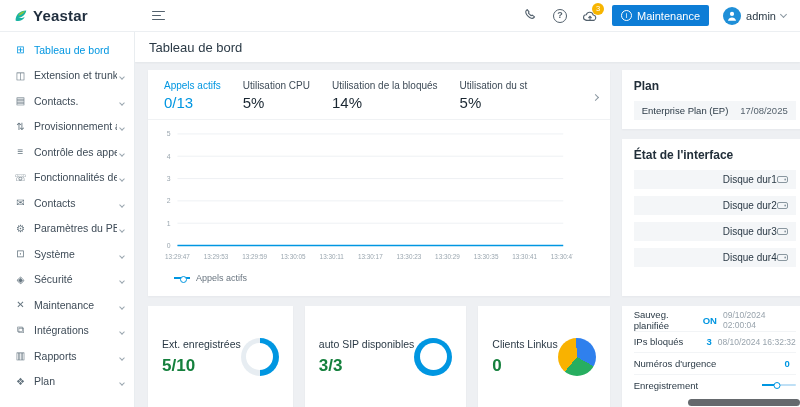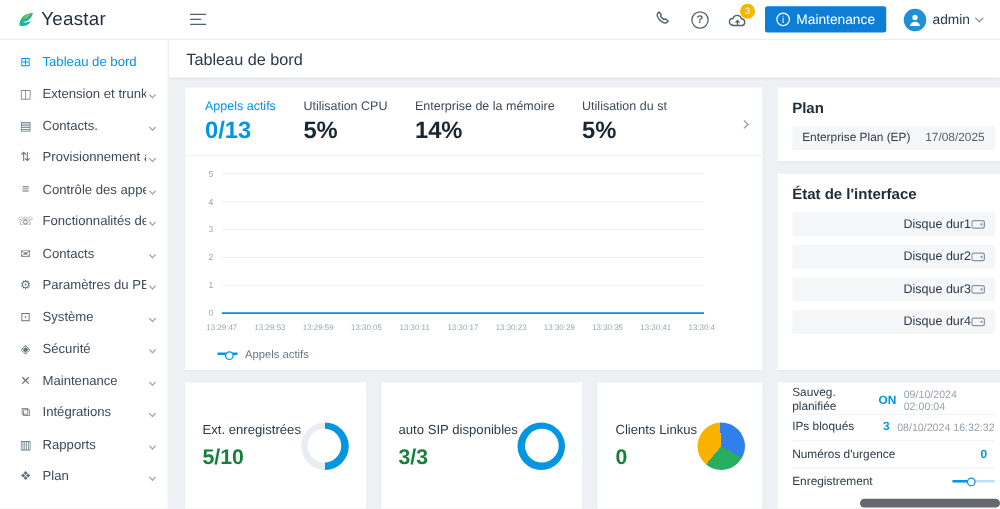--- a/index.html
+++ b/index.html
@@ -2,21 +2,21 @@
 <html><head>
 <meta charset="utf-8">
 <style>
   * { margin:0; padding:0; box-sizing:border-box; }
   html,body { width:800px; height:407px; overflow:hidden; }
   body { font-family:"Liberation Sans", sans-serif; background:#eef0f3; color:#303d47; font-size:12px; position:relative; }
 
   
   .topbar { position:absolute; top:0; left:0; right:0; height:32px; background:#fff; display:flex; align-items:center; z-index:20; border-bottom:1px solid #eceff2; }
   .logo { width:135px; padding-left:13px; display:flex; align-items:center; gap:4px; }
-  .logo-text { font-size:15px; font-weight:400; color:#1f2d3d; letter-spacing:.2px; }
+  .logo-text { font-size:15px; font-weight:700; color:#1f2d3d; letter-spacing:.2px; }
   .collapse-btn { margin-left:13px; display:flex; flex-direction:column; gap:2.5px; cursor:pointer; padding:4px; }
   .collapse-btn .bar { height:1.5px; background:#53616d; border-radius:1px; }
   .collapse-btn .b1 { width:13px; } .collapse-btn .b2 { width:9px; } .collapse-btn .b3 { width:13px; }
   .top-right { margin-left:auto; display:flex; align-items:center; gap:14px; padding-right:14px; }
   .top-icon { position:relative; color:#53616d; display:flex; align-items:center; justify-content:center; width:16px; height:16px; cursor:pointer; }
   .help-circle { width:14px; height:14px; border:1.2px solid #53616d; border-radius:50%; font-size:9px; line-height:11px; text-align:center; color:#53616d; font-weight:700; }
   .badge { position:absolute; top:-5px; right:-6px; min-width:12px; height:12px; border-radius:7px; background:#F7B500; color:#fff; font-size:7.5px; line-height:12px; text-align:center; padding:0 2px; }
   .info-btn { display:flex; align-items:center; gap:5px; background:#0D7DD6; color:#fff; border:none; height:21px; padding:0 9px; border-radius:2px; font-size:11px; font-family:inherit; cursor:pointer; }
   .info-i { width:11px; height:11px; border-radius:50%; border:1px solid #fff; font-size:8px; line-height:9px; text-align:center; }
   .user { display:flex; align-items:center; gap:5px; cursor:pointer; }
@@ -42,21 +42,21 @@
   .title-band h1 { font-size:13px; font-weight:400; color:#2b3a46; }
   .content { padding:8px 14px 0 13px; display:grid; grid-template-columns:1fr 186px; grid-template-rows:226px auto; gap:10px 12px; height:calc(100% - 30px); }
   .card { background:#fff; box-shadow:0 1px 2px rgba(20,30,40,.04); }
 
   
   .chart-card { overflow:hidden; }
   .tabs-row { display:flex; align-items:center; padding:10px 10px 8px 16px; border-bottom:1px solid #f0f2f4; }
   .tabs { display:flex; gap:22px; overflow:hidden; flex:1; }
   .tab { flex:none; cursor:pointer; }
   .tab-label { font-size:10px; color:#3e4b57; white-space:nowrap; }
-  .tab-value { font-size:19px; font-weight:700; color:#1a2732; margin-top:3px; }
+  .tab-value { font-size:15px; font-weight:400; color:#1a2732; margin-top:3px; }
   .tab.active .tab-label, .tab.active .tab-value { color:#0096E1; }
   .tab-arrow { color:#8a97a0; padding:0 2px 0 8px; background:#fff; cursor:pointer; }
   .chart { display:block; margin:6px 0 0 4px; }
   .ytick, .xtick { font-size:7px; fill:#9aa6af; font-family:"Liberation Sans",sans-serif; }
   .xtick { font-size:6.5px; }
   .legend { display:flex; align-items:center; gap:6px; padding:0 0 8px 26px; font-size:9px; color:#6a7680; }
   .legend-line { width:16px; height:2px; background:#0096E1; position:relative; }
   .legend-line::after { content:""; position:absolute; left:6px; top:-1.5px; width:5px; height:5px; border-radius:50%; background:#fff; border:1.5px solid #0096E1; }
 
   
@@ -226,21 +226,21 @@
         <div class="tabs">
             <div class="tab active">
               <div class="tab-label">Appels actifs</div>
               <div class="tab-value">0/13</div>
             </div>
             <div class="tab">
               <div class="tab-label">Utilisation CPU</div>
               <div class="tab-value">5%</div>
             </div>
             <div class="tab">
-              <div class="tab-label">Enterprise de la mémoire</div>
+              <div class="tab-label">Utilisation de la bloqués</div>
               <div class="tab-value">14%</div>
             </div>
             <div class="tab">
               <div class="tab-label">Utilisation du st</div>
               <div class="tab-value">5%</div>
             </div>
           </div>
         <span class="tab-arrow"><span class="chev right"></span></span>
       </div>
       <svg class="chart" width="421" height="147" viewBox="0 0 430 150">

